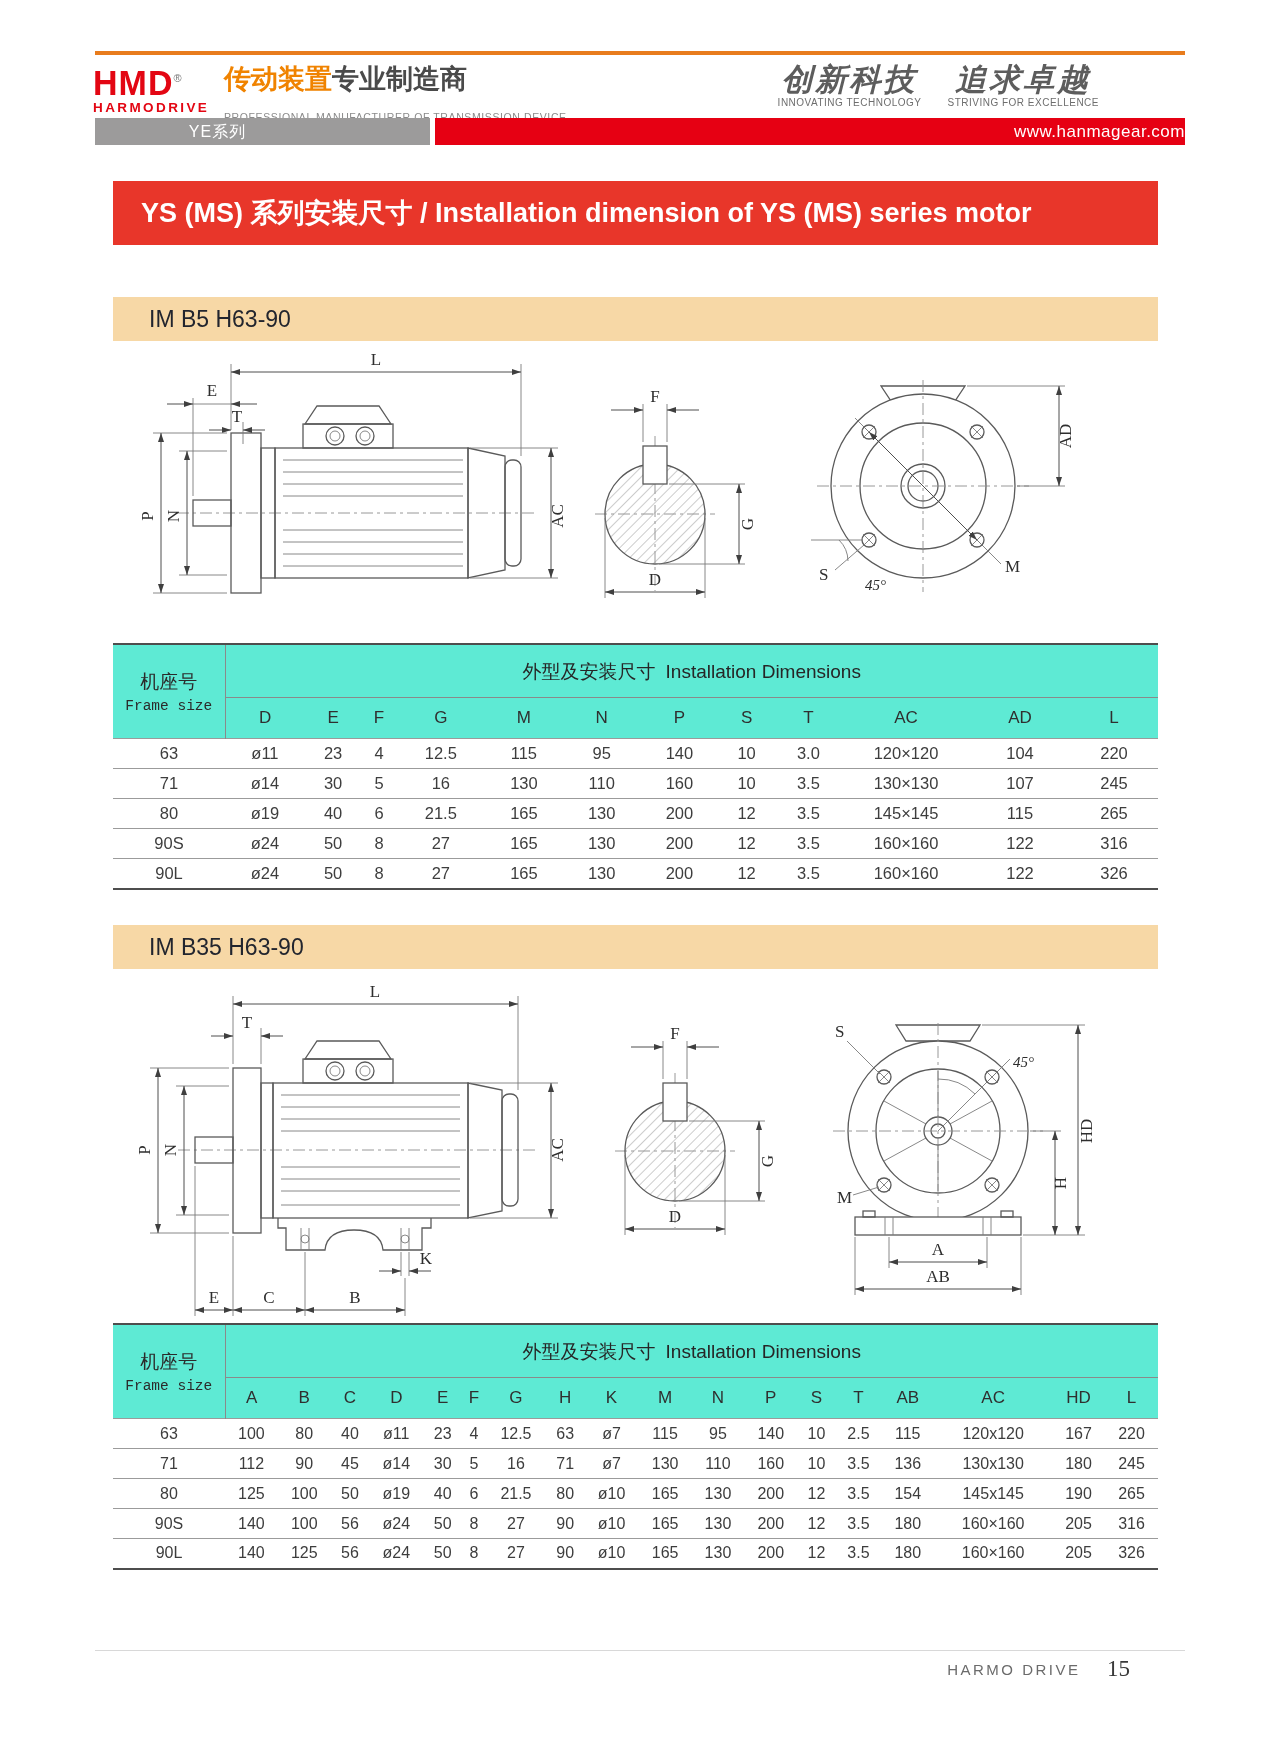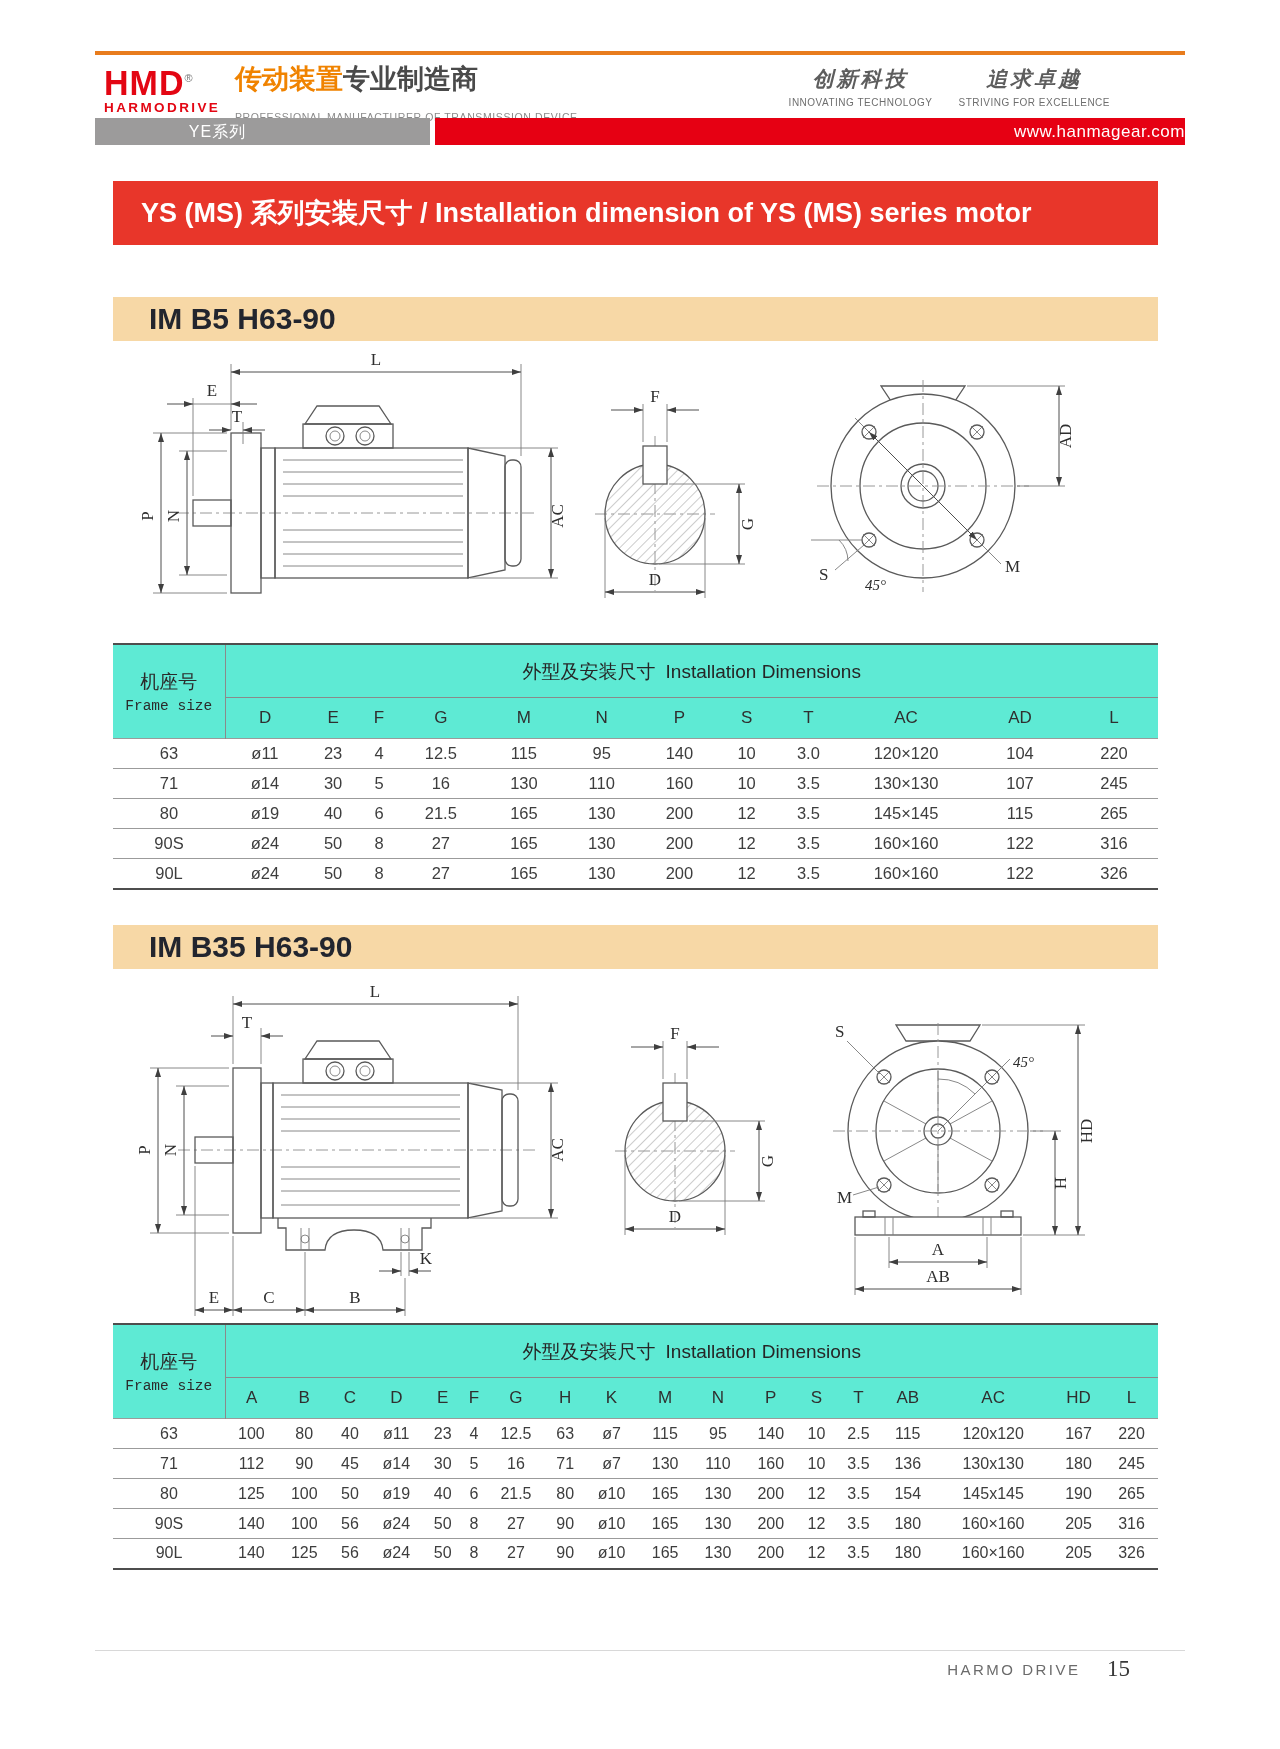--- a/index.html
+++ b/index.html
@@ -1,41 +1,41 @@
 <!DOCTYPE html>
 <html><head>
 <meta charset="utf-8">
 <style>
   * { margin:0; padding:0; box-sizing:border-box; }
   body { background:#e9e9e9; font-family:"Liberation Sans",sans-serif; }
   .page { position:relative; width:1280px; height:1749px; background:#ffffff; margin:0 auto; overflow:hidden; }
 
   
   .top-rule { position:absolute; left:95px; top:51px; width:1090px; height:4px; background:#e87c1d; }
-  .header-row { position:absolute; left:90px; top:60px; width:1090px; height:56px; }
+  .header-row { position:absolute; left:79px; top:60px; width:1090px; height:56px; }
   .logo-block { position:absolute; left:14px; top:2px; width:130px; text-align:left; }
   .logo-mark { font-weight:900; font-size:34px; line-height:32px; color:#e30613; letter-spacing:1px; font-family:"Liberation Sans",sans-serif; transform:scaleY(1.05); }
   .logo-mark .reg { font-size:11px; font-weight:400; color:#777; vertical-align:super; letter-spacing:0; }
   .logo-name { font-weight:700; font-size:13.5px; letter-spacing:2.4px; color:#e30613; margin-top:2px; }
   .slogan-block { position:absolute; left:145px; top:4px; }
   .slogan-cn { font-size:27px; font-weight:700; line-height:30px; }
   .slogan-cn .orange { color:#f08300; }
   .slogan-cn .dark { color:#4a4a4a; }
   .slogan-en { font-size:10.5px; color:#8a8a8a; letter-spacing:0.6px; margin-top:17px; }
   .motto-block { position:absolute; right:70px; top:4px; display:flex; gap:26px; }
   .motto-item { text-align:center; }
-  .motto-cn { font-family:"DejaVu Serif",serif; font-style:italic; font-weight:700; font-size:21px; color:#5d5d5d; letter-spacing:3px; line-height:30px; }
+  .motto-cn { font-family:"DejaVu Serif",serif; font-style:italic; font-weight:700; font-size:31px; color:#5d5d5d; letter-spacing:3px; line-height:30px; }
   .motto-en { font-size:10px; color:#6e6e6e; letter-spacing:0.5px; margin-top:3px; }
   .tab-row { position:absolute; left:95px; top:118px; width:1090px; height:27px; }
   .series-tab { position:absolute; left:0; top:0; width:335px; height:27px; background:#9c9b9b; color:#ffffff; font-size:16px; letter-spacing:1px; text-align:center; line-height:27px; padding-right:90px; }
   .url-bar { position:absolute; left:340px; top:0; width:750px; height:27px; background:#e60013; color:#ffffff; font-size:17px; text-align:right; line-height:27px; letter-spacing:0.5px; }
 
   
   .banner { position:absolute; left:113px; top:181px; width:1045px; height:64px; background:#e8362a; color:#ffffff; font-size:27px; font-weight:700; line-height:64px; padding-left:28px; }
-  .section-bar { position:absolute; left:113px; width:1045px; height:44px; background:#f7d8a6; color:#22252e; font-size:30px; font-weight:700; line-height:44px; padding-left:36px; }
+  .section-bar { position:absolute; left:113px; width:1045px; height:44px; background:#f7d8a6; color:#22252e; font-size:23px; font-weight:400; line-height:44px; padding-left:36px; }
   .bar-b5 { top:297px; }
   .bar-b35 { top:925px; }
 
   
   .diagram { position:absolute; left:113px; width:1045px; }
   .diag1 { top:348px; height:290px; }
   .diag2 { top:978px; height:345px; }
   svg { position:absolute; overflow:visible; }
   .ln   { fill:none; stroke:#5a5a5a; stroke-width:1.3; }
   .lnw  { fill:#ffffff; stroke:#5a5a5a; stroke-width:1.3; }

